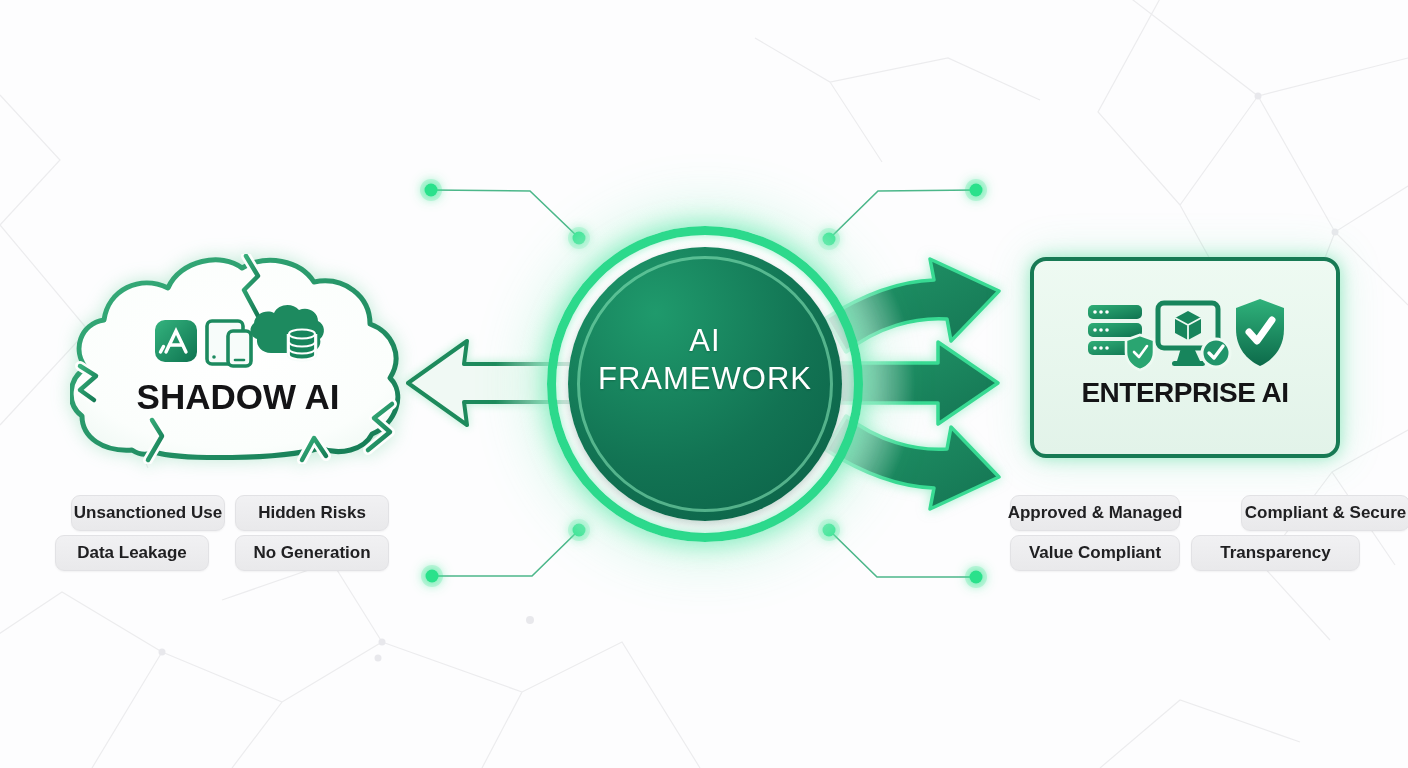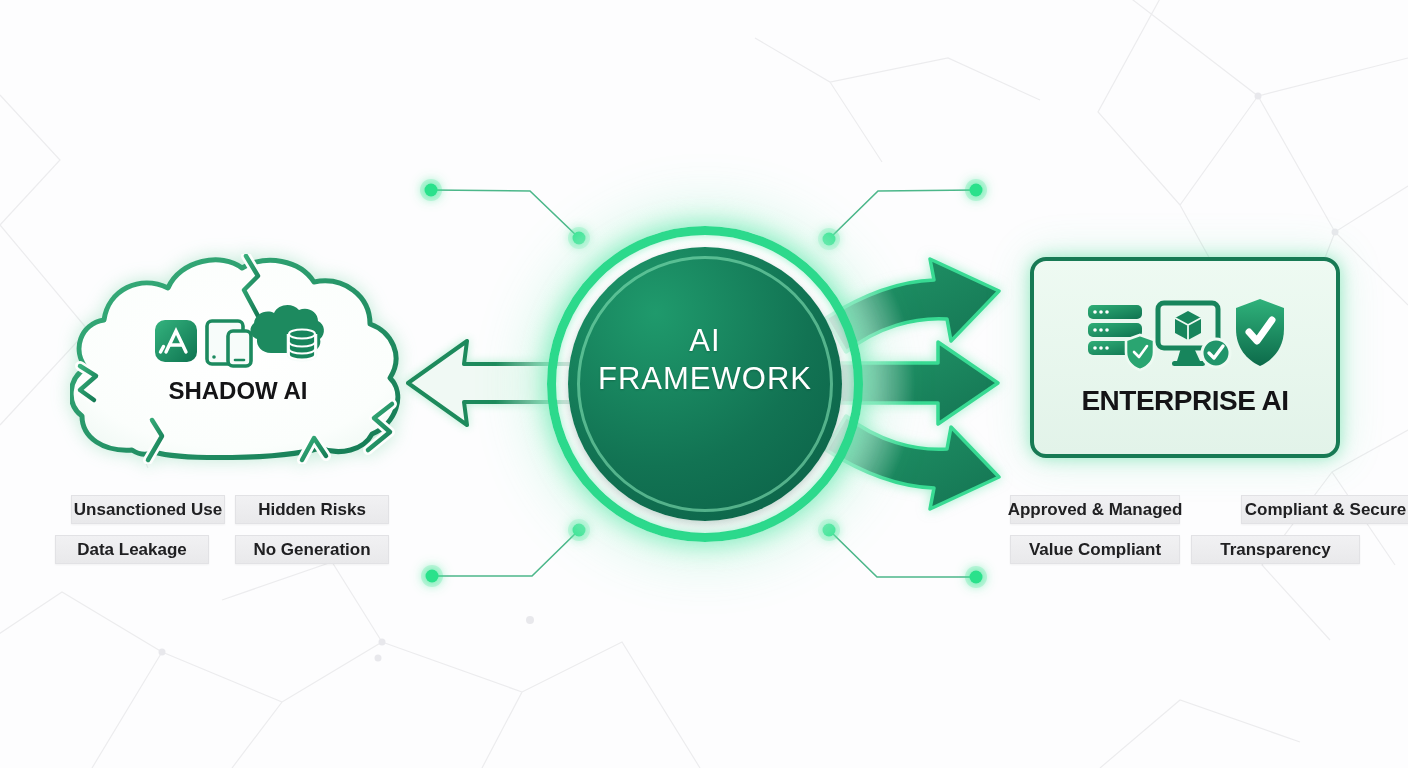--- a/index.html
+++ b/index.html
@@ -33,37 +33,37 @@
   }
   .circle-title{
     left:568px;top:322px;width:274px;text-align:center;
     color:#ffffff;font-size:31px;font-weight:400;line-height:38px;letter-spacing:1px;
     text-shadow:0 1px 2px rgba(0,40,25,.25);
   }
 
   
   .shadow-title{
     left:73px;top:377px;width:330px;text-align:center;
-    font-size:24px;font-weight:800;color:#141416;letter-spacing:0px;
+    font-size:35px;font-weight:800;color:#141416;letter-spacing:0px;
   }
   .ent-box{
     left:1030px;top:257px;width:310px;height:201px;box-sizing:border-box;
     border:4px solid #15795500;border-radius:16px;
     border-color:#177a54;
     background:linear-gradient(180deg,#eefaf2 0%,#e2f3e9 100%);
     box-shadow:0 0 16px rgba(70,220,150,.5),0 0 44px rgba(70,220,150,.22);
   }
   .ent-title{
     left:1030px;top:377px;width:310px;text-align:center;
-    font-size:28px;font-weight:800;color:#141416;letter-spacing:-0.5px;margin-top:8px;
+    font-size:28px;font-weight:800;color:#141416;letter-spacing:-0.5px;
   }
 
   
   .pill{
-    position:absolute;height:29px;border-radius:0;
+    position:absolute;height:36px;border-radius:9px;
     background:linear-gradient(180deg,#f1f1f3 0%,#e9e9eb 100%);
     border:1px solid #e2e2e5;box-sizing:border-box;
     box-shadow:0 1px 2px rgba(0,0,0,.05);
     display:flex;align-items:center;justify-content:center;
     font-size:17px;font-weight:700;color:#202022;white-space:nowrap;
   }
 </style>
 </head>
 <body>
 

